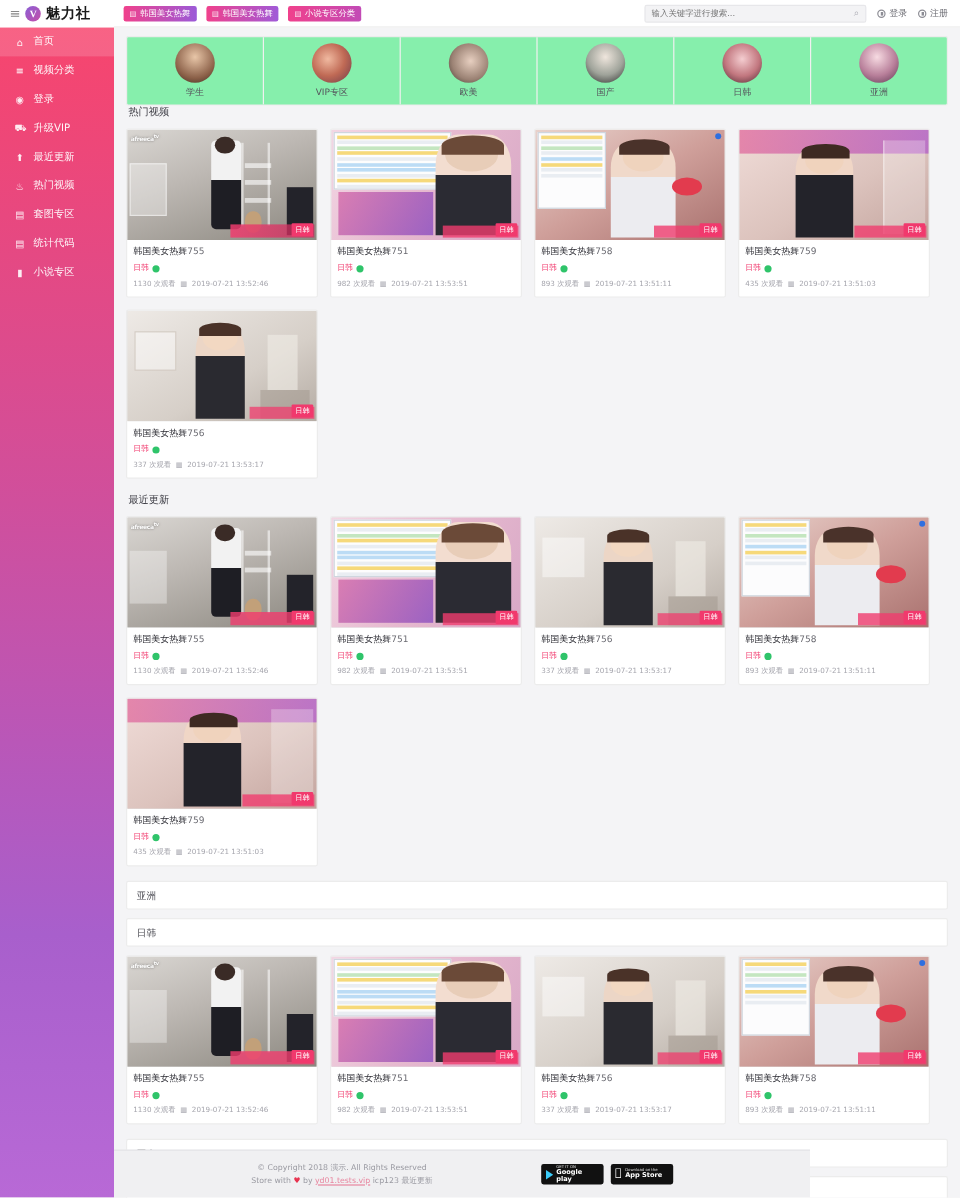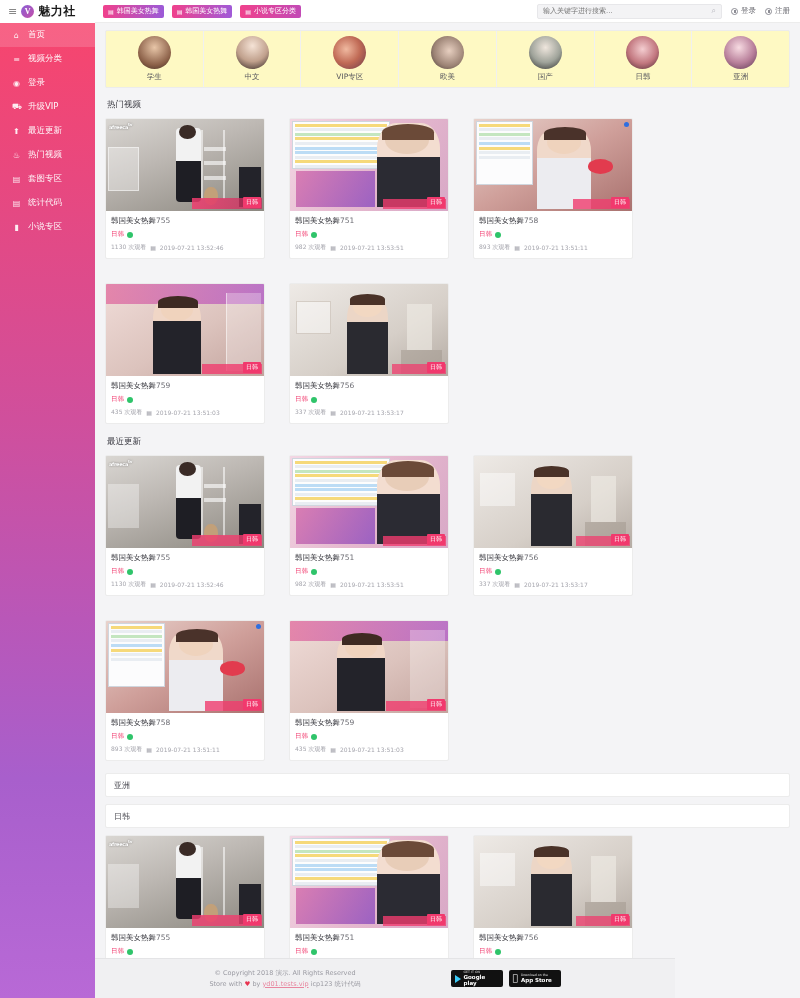--- a/index.html
+++ b/index.html
@@ -74,41 +74,41 @@
 
   
   .main {
     position: absolute; left: 95px; top: 23px;
     width: 705px; height: 975px; background: #f4f4f6;
     padding: 7px 10px 0 10px;
   }
 
   
   .cats {
-    background: #fef9c3; border: 1px solid #ececec; border-radius: 2px;
-    display: flex; height: 58px; margin-bottom: 11px;
+    background: #86efac; border: 1px solid #ececec; border-radius: 2px;
+    display: flex; height: 58px; 
   }
   .cat {
     flex: 1; display: flex; flex-direction: column; align-items: center;
     justify-content: center; gap: 3px; border-right: 1px solid #f0f0f0; cursor: pointer;
   }
   .cat:last-child { border-right: none; }
   .cat-av { width: 33px; height: 33px; border-radius: 50%; overflow: hidden; }
   .cat-lb { font-size: 7.5px; color: #55555c; }
 
   .sec-title {
     font-size: 8.5px; color: #3a3a42; margin: 0 0 7px 2px;
   }
   .sec-bar {
     background: #fff; border: 1px solid #ececec; border-radius: 2px;
     height: 24px; display: flex; align-items: center; padding-left: 8px;
     font-size: 8px; color: #4a4a52; margin-bottom: 7px;
   }
 
-  .grid { display: flex; flex-wrap: wrap; gap: 24px; margin-bottom: 12px; }
+  .grid { display: flex; flex-wrap: wrap; gap: 10px; margin-bottom: 12px; }
   .card {
     width: 160px; background: #fff; border: 1px solid #ececec;
     border-radius: 2px; overflow: hidden; cursor: pointer;
   }
   .thumb { position: relative; width: 100%; height: 92px; overflow: hidden; background:#ddd; }
   .badge {
     position: absolute; right: 3px; bottom: 3px;
     background: #f1396d; color: #fff; font-size: 6px;
     padding: 1px 3px; border-radius: 1px;
   }
@@ -237,24 +237,20 @@
   </div>
 
   <div class="main">
 
     <div class="cats">
       <div class="cat">
         <div class="cat-av" style="background:radial-gradient(circle at 50% 35%,#e8c6a8,#8a5f47 65%,#3a2a22)"></div>
         <div class="cat-lb">学生</div>
       </div>
       <div class="cat">
-        <div class="cat-av" style="background:radial-gradient(circle at 50% 30%,#f5e3d6,#c0a08c 55%,#2e2220)"></div>
-        <div class="cat-lb">中文</div>
-      </div>
-      <div class="cat">
         <div class="cat-av" style="background:radial-gradient(circle at 40% 40%,#f0b9a0,#c06a55 50%,#6b3b4a)"></div>
         <div class="cat-lb">VIP专区</div>
       </div>
       <div class="cat">
         <div class="cat-av" style="background:radial-gradient(circle at 55% 45%,#e7cfc0,#9b8274 60%,#3b332d)"></div>
         <div class="cat-lb">欧美</div>
       </div>
       <div class="cat">
         <div class="cat-av" style="background:radial-gradient(circle at 50% 35%,#efe6dd,#9fa39a 55%,#2c2c2c)"></div>
         <div class="cat-lb">国产</div>
@@ -729,21 +725,21 @@
 
     <div class="sec-bar">国产</div>
     <div class="sec-bar">VIP专区</div>
 
   </div>
 
   <div class="footer">
     <div class="ft-text">
       <div>© Copyright 2018 演示. All Rights Reserved</div>
       <div>
-        <span>Store with </span><span class="heart">♥</span><span> by </span><a class="lk" href="#">yd01.tests.vip</a><span> icp123 统计代码</span>
+        <span>Store with </span><span class="heart">♥</span><span> by </span><a class="lk" href="#">yd01.tests.vip</a><span> icp123 最近更新</span>
       </div>
     </div>
     <div class="badges">
       <div class="store">
         <span class="tri"></span>
         <span>
           <div class="store-sub">GET IT ON</div>
           <div class="store-name">Google play</div>
         </span>
       </div>

